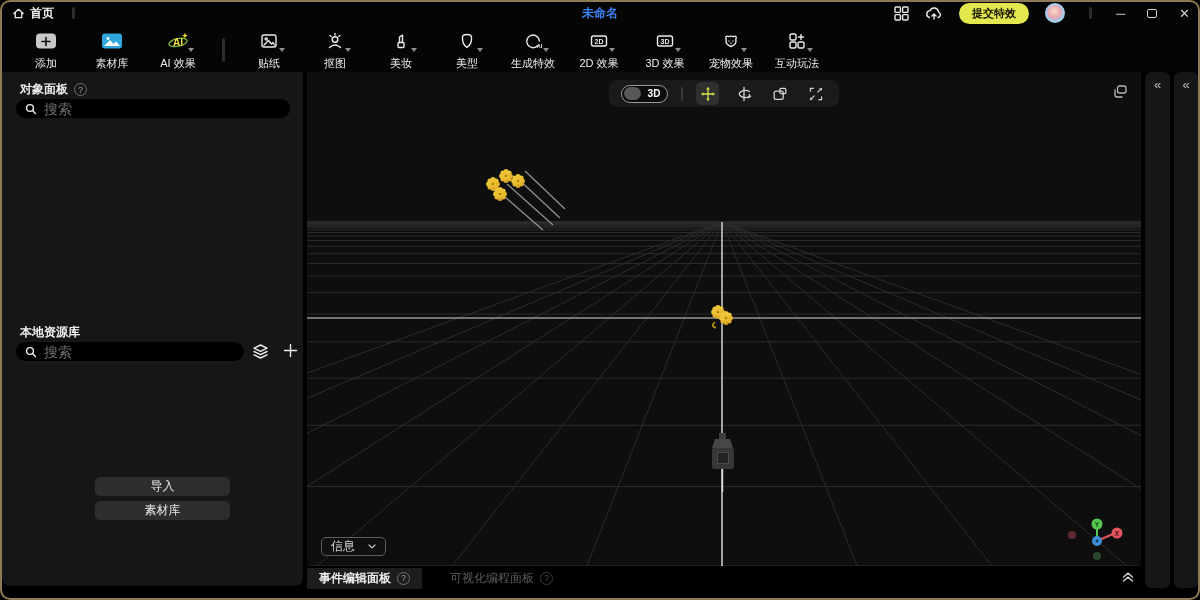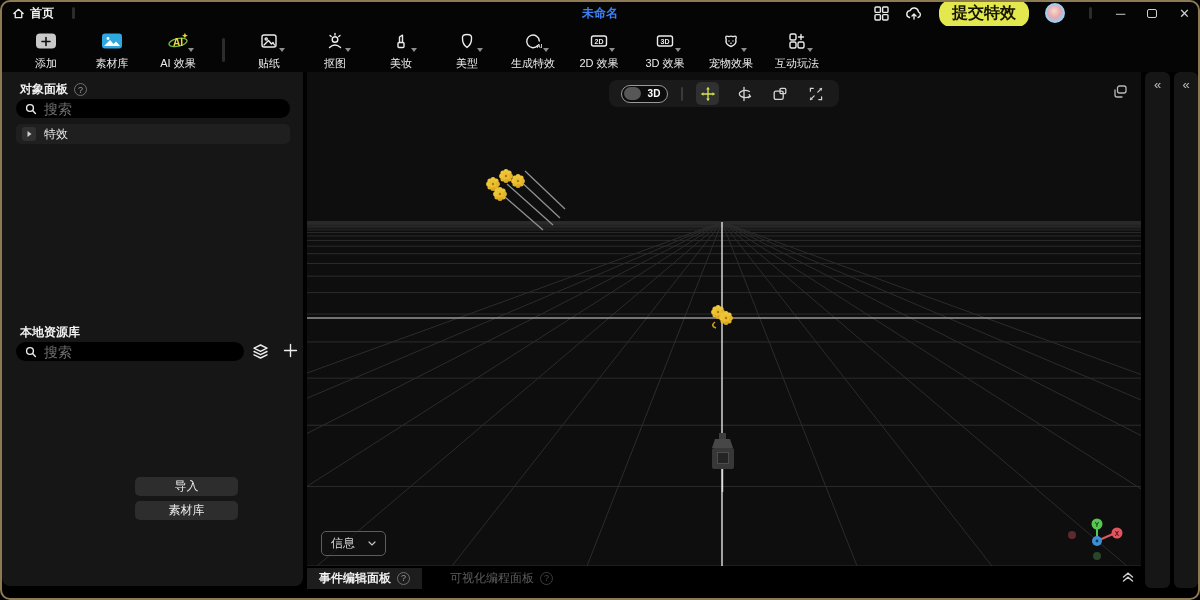--- a/index.html
+++ b/index.html
@@ -13,21 +13,21 @@
 
   .titlebar { position:absolute; left:0; top:0; width:1200px; height:26px; background:#050505;
               display:flex; align-items:center; padding:4px 12px; font-size:12px; }
   .tb-left { display:flex; align-items:center; gap:10px; }
   .home { display:flex; align-items:center; gap:5px; font-weight:700; color:#f0f0f0; cursor:default; }
   .vsep { width:3px; height:12px; background:#2c2c2c; border-radius:2px; margin:0 8px; }
   .menus { display:flex; gap:26px; font-weight:700; color:#e2e2e2; }
   .menus span { cursor:default; }
   .doc-title { position:absolute; left:50%; transform:translateX(-50%); font-weight:700; color:#3b82f6; }
   .tb-right { position:absolute; right:10px; top:0; height:26px; display:flex; align-items:center; gap:16px; }
-  .submit-btn { background:#e3e84e; color:#141400; font-weight:700; font-size:16px;
+  .submit-btn { background:#e3e84e; color:#141400; font-weight:700; font-size:11px;
                 border-radius:12px; padding:3px 13px; border:none; }
   .avatar { width:20px; height:20px; border-radius:50%; border:2px solid #9fd0f2;
             background:radial-gradient(circle at 45% 38%, #f6dcc9 0%, #e8a7b0 48%, #9fc8e8 80%, #cfe8fa 100%); }
   .winctl { display:flex; align-items:center; gap:22px; color:#cfcfcf; font-size:13px; }
   .max-box { width:10px; height:9px; border:1.4px solid #cfcfcf; border-radius:2px; }
 
   
   .toolbar { position:absolute; left:0; top:26px; width:1200px; height:46px; background:#050505;
              display:flex; align-items:flex-start; padding:4px 0 0 24px; gap:22px; }
   .tb-item { display:flex; flex-direction:column; align-items:center; gap:4px; min-width:44px; cursor:default; }
@@ -50,38 +50,38 @@
   .search-wrap input { width:100%; height:100%; background:#000; border:none; border-radius:10px;
                        color:#bbb; font-size:14px; padding:0 10px 0 28px; outline:none; }
   .search-wrap input::placeholder { color:#6e6e6e; }
   .search-wrap svg { position:absolute; left:9px; top:3.5px; }
   .obj-row { position:absolute; left:14px; top:52px; width:274px; height:20px; background:#1f1f1f;
              border-radius:5px; display:flex; align-items:center; gap:8px; padding:0 6px; }
   .expander { width:14px; height:14px; background:#303030; border-radius:3px;
               display:flex; align-items:center; justify-content:center; }
   .obj-label { font-size:12px; color:#ececec; }
   .lib-icons { position:absolute; top:271px; display:flex; gap:14px; }
-  .lp-btn { position:absolute; left:93px; width:103px; height:19px; background:#2d2d2d; border:none;
-            border-radius:5px; color:#ececec; font-size:12px; display:flex; align-items:center; justify-content:center;margin-left:40px; }
+  .lp-btn { position:absolute; left:93px; width:135px; height:19px; background:#2d2d2d; border:none;
+            border-radius:5px; color:#ececec; font-size:12px; display:flex; align-items:center; justify-content:center; }
 
   
   .viewport { position:absolute; left:307px; top:72px; width:834px; height:494px; background:#0e0e0e;
               overflow:hidden; }
   .vp-toolbar { position:absolute; left:50%; top:8px; transform:translateX(-50%); background:#1a1a1a;
                 border-radius:8px; height:27px; display:flex; align-items:center; gap:13px; padding:0 12px; }
   .mode-toggle { width:47px; height:18px; border:1.4px solid #9a9a9a; border-radius:10px;
                  display:flex; align-items:center; background:#0c0c0c; }
   .knob { width:17px; height:13px; background:#575757; border-radius:7px; margin-left:2px; }
   .mode-label { flex:1; text-align:center; font-size:10px; font-weight:700; color:#fff; }
   .vp-sep { width:2px; height:14px; background:#3a3a3a; border-radius:1px; }
   .vp-tool { width:23px; height:23px; border-radius:5px; display:flex; align-items:center; justify-content:center; }
   .vp-tool.active { background:#303030; }
   .popout { position:absolute; right:10px; top:8px; width:22px; height:22px;
             display:flex; align-items:center; justify-content:center; }
-  .info-btn { position:absolute; left:14px; bottom:10px; height:25px; border:1px solid #5c5c5c;
+  .info-btn { position:absolute; left:14px; bottom:10px; height:19px; border:1px solid #5c5c5c;
               border-radius:5px; background:rgba(18,18,18,.65); color:#d8d8d8; font-size:12px;
               display:flex; align-items:center; gap:13px; padding:0 9px; }
 
   
   .strip { position:absolute; top:72px; height:516px; background:#161616; border-radius:6px;
            text-align:center; padding-top:5px; color:#bdbdbd; font-size:13px; }
   .strip-a { left:1145px; width:25px; }
   .strip-b { left:1174px; width:24px; }
 
   
@@ -275,28 +275,20 @@
   <div class="panel-title" style="top:9px;">
     <span>对象面板</span>
     <span class="help">?</span>
   </div>
   <div class="search-wrap" style="left:14px; top:27px; width:274px;">
     <svg class="ic" width="12" height="12" viewBox="0 0 12 12">
       <circle cx="5" cy="5" r="3.4"></circle>
         <path d="M7.6,7.6 L10.4,10.4"></path>
       </svg>
     <input type="text" placeholder="搜索" style="">
-  </div>
-  <div class="obj-row">
-    <span class="expander">
-      <svg width="7" height="8" viewBox="0 0 7 8">
-          <path d="M1.5,1 L5.5,4 L1.5,7 Z" fill="#cfcfcf"></path>
-        </svg>
-    </span>
-    <span class="obj-label">特效</span>
   </div>
 
   <div class="panel-title" style="top:252px;">
     <span>本地资源库</span>
   </div>
   <div class="search-wrap" style="left:14px; top:270px; width:228px;">
     <svg class="ic" width="12" height="12" viewBox="0 0 12 12">
       <circle cx="5" cy="5" r="3.4"></circle>
         <path d="M7.6,7.6 L10.4,10.4"></path>
       </svg>

